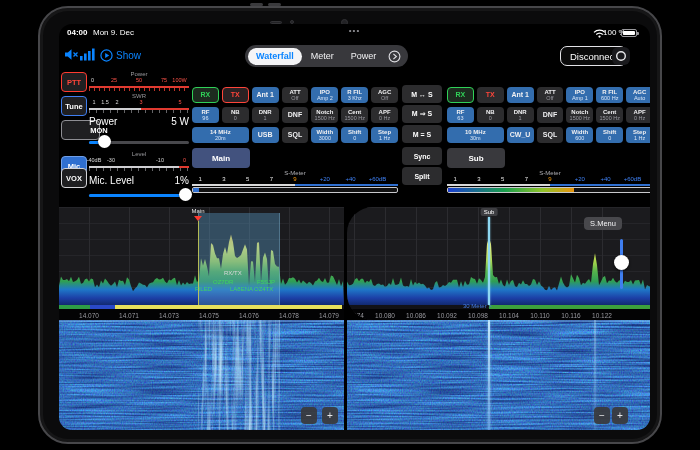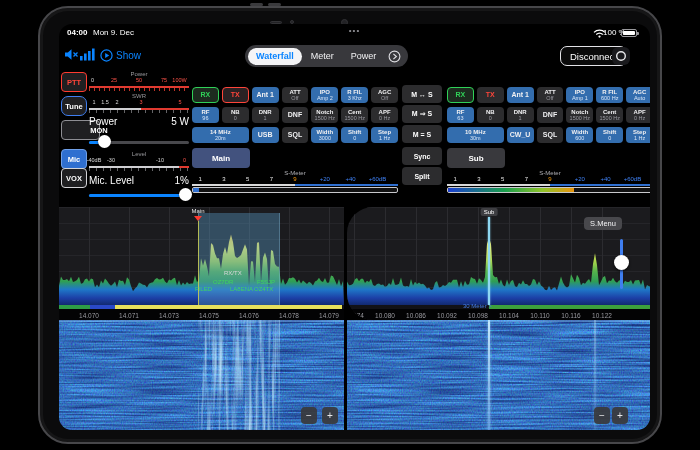--- a/index.html
+++ b/index.html
@@ -29,21 +29,21 @@
   .seg-arrow{margin:0 4px 0 3px;display:flex;align-items:center;}
   .discbtn{position:absolute;left:501px;top:22px;height:20px;padding:0 9px;border:1.5px solid #e2e2e6;
            border-radius:7px;color:#fff;font-size:9.5px;display:flex;align-items:center;background:#0a0a0a;}
   .circbtn{position:absolute;left:553px;top:23px;width:18px;height:18px;border-radius:6px;background:#1a1a1d;
            display:flex;align-items:center;justify-content:center;}
   
   .controls{position:absolute;left:0;top:48px;width:591px;height:135px;}
   .lbtn{position:absolute;left:2px;width:26px;height:20px;border-radius:4px;display:flex;align-items:center;
         justify-content:center;font-size:7.5px;font-weight:700;background:#1f1f21;color:#fff;border:1.2px solid #555;}
   .lbtn.ptt{border-color:#ff3b30;color:#ff453a;}
-  .lbtn.tune{border-color:#3f7ef0;border-radius:7px;}
+  .lbtn.tune{border-color:#3f7ef0;}
   .lbtn.mon{border-color:#8e8e93;padding-left:37px;}
   .lbtn.mic{background:#2f6fd0;border-color:#6f9fe8;}
   .lbtn.vox{border-color:#d4d4d8;}
   .meter{position:absolute;left:30px;width:100px;height:20px;}
   .mtitle{position:absolute;top:-1px;width:100%;text-align:center;font-size:6px;color:#9a9a9e;}
   .mtick{position:absolute;top:5px;font-size:5.5px;transform:translateX(-50%);white-space:nowrap;}
   .mtick.red{color:#ff5349;} .mtick.wt{color:#d8d8d8;}
   .mline{position:absolute;top:14px;height:1.5px;}
   .mline.red{background:#e03a30;} .mline.wt{background:#cfcfd2;}
   .mticksrow{position:absolute;top:16px;height:2.5px;width:100%;
@@ -189,21 +189,21 @@
         <svg width="12" height="12" viewBox="0 0 12 12">
           <circle cx="6" cy="6" r="4.3" stroke="#e8e8ea" stroke-width="1.4" fill="none"></circle>
         </svg>
       </div>
 
       <div class="controls">
         <div>
             <div class="lbtn ptt" style="top: 0px;">PTT</div>
             <div class="lbtn tune" style="top: 24px;">Tune</div>
             <div class="lbtn mon" style="top: 48px;">MON</div>
-            <div class="lbtn mic" style="top: 77px;">Mic</div>
+            <div class="lbtn mic" style="top: 84px;">Mic</div>
             <div class="lbtn vox" style="top: 96px;">VOX</div>
           </div>
 
         <div class="meter" style="top:0">
             <div class="mtitle">Power</div>
             <span class="mtick wt" style="left: 2%; transform: translateX(0px);">0</span>
             <span class="mtick red" style="left: 25%;">25</span>
             <span class="mtick red" style="left: 50%;">50</span>
             <span class="mtick red" style="left: 75%;">75</span>
             <span class="mtick red" style="left: 97%; transform: translateX(-95%);">100W</span>

